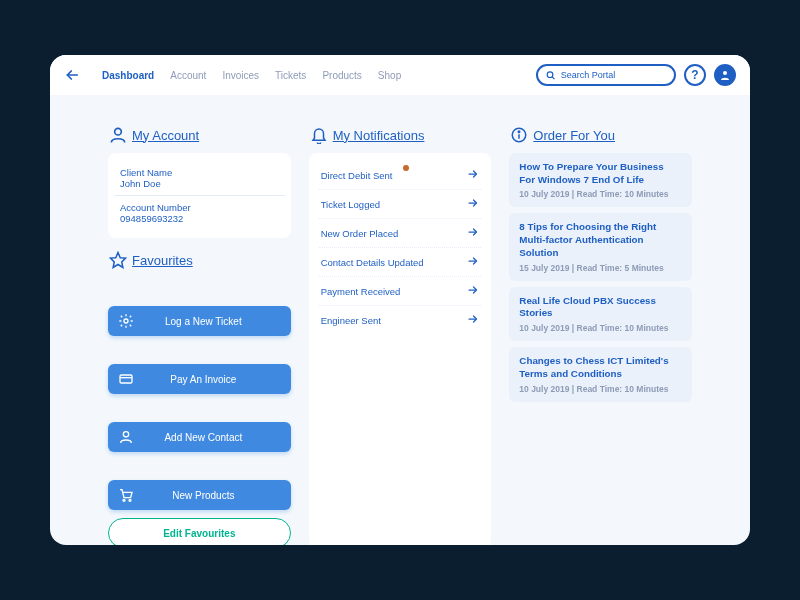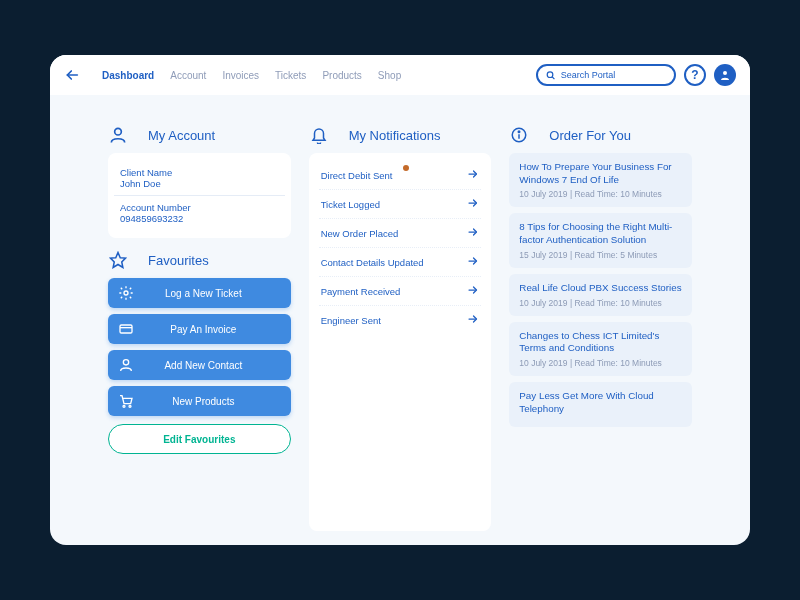--- a/index.html
+++ b/index.html
@@ -48,53 +48,54 @@
 
 .content {
   display: grid;
   grid-template-columns: 1fr 1fr 1fr;
   gap: 18px;
   padding: 30px 58px 14px 58px;
   height: calc(100% - 40px);
 }
 .col { display: flex; flex-direction: column; }
 
-.section-title { display: flex; align-items: center; gap: 20px; color: #1f5fc3; font-size: 13px; margin-bottom: 8px; height: 20px; }
+.section-title { display: flex; align-items: center; gap: 4px; color: #1f5fc3; font-size: 13px; margin-bottom: 8px; height: 20px; text-decoration: underline; }
 .section-title .ico { width: 20px; height: 20px; display:flex; align-items:center; justify-content:center; }
 
 .card {
   background: #fff;
   border-radius: 8px;
   padding: 8px 10px;
 }
 .account-card { margin-bottom: 12px; }
 .acc-row { display:flex; justify-content: space-between; font-size: 9.5px; color: #1f5fc3; padding: 6px 2px; flex-direction: column; }
 .acc-div { height:1px; background:#e5ecf6; margin: 0 -4px; }
 
 .fav-btn {
   display:flex; align-items:center; gap: 12px;
   background: #3f8ae0; color:#fff; border-radius:6px;
   height: 30px; margin-bottom: 6px; padding: 0 10px;
   font-size: 10px; cursor:pointer;
   box-shadow: 0 2px 4px rgba(63,138,224,0.3);
+  margin-top: 28px;
 }
 .fav-btn .ico { width:16px; height:16px; display:flex; align-items:center; justify-content:center; }
 .fav-btn span.lbl { flex:1; text-align:center; margin-left:-20px; }
 .edit-fav {
   border: 1.5px solid #00b492; color:#00b492; background:#fff; border-radius:15px;
   height:30px; display:flex; align-items:center; justify-content:center;
   font-size:10px; font-weight:bold; cursor:pointer; margin-top:2px;
 }
 
 .notif-card { flex:1; }
 .notif-row { display:flex; justify-content:space-between; align-items:center; font-size:9.5px; color:#1f5fc3; padding:7px 2px; border-bottom:1px dotted #e8eef7; cursor:pointer; position:relative; }
 .notif-row:last-child{ border-bottom:none; }
 .badge { width:6px; height:6px; border-radius:50%; background:#c46a2a; position:absolute; left:84px; top:4px; }
 
-.useful-card { background:#eaf1fa; border-radius:6px; padding:8px 10px; margin-bottom:6px; cursor:pointer; }
+.useful-card { background:#eaf1fa; border-radius:6px; padding:8px 10px; margin-bottom:6px; cursor:pointer;font-weight:bold; }
 .useful-card .title { color:#1f5fc3; font-size:9.8px; line-height:1.3; margin-bottom:3px; }
 .useful-card .meta { color:#8d9bb6; font-size:8.5px; }
 </style>
 </head>
 <body>
 
 <div class="window">
   <div class="header">
     <div class="back-arrow">
       <svg width="16" height="16" viewBox="0 0 24 24" fill="none" stroke="#1f5fc3" stroke-width="2.5" stroke-linecap="round" stroke-linejoin="round">
@@ -279,19 +280,16 @@
             <div class="meta">15 July 2019 | Read Time: 5 Minutes</div>
           </div>
           <div class="useful-card">
             <div class="title">Real Life Cloud PBX Success Stories</div>
             <div class="meta">10 July 2019 | Read Time: 10 Minutes</div>
           </div>
           <div class="useful-card">
             <div class="title">Changes to Chess ICT Limited's Terms and Conditions</div>
             <div class="meta">10 July 2019 | Read Time: 10 Minutes</div>
           </div>
-          <div class="useful-card">
-            <div class="title">Pay Less Get More With Cloud Telephony</div>
-          </div>
         </div>
     </div>
   </div>
 </div>
 
 </body></html>

